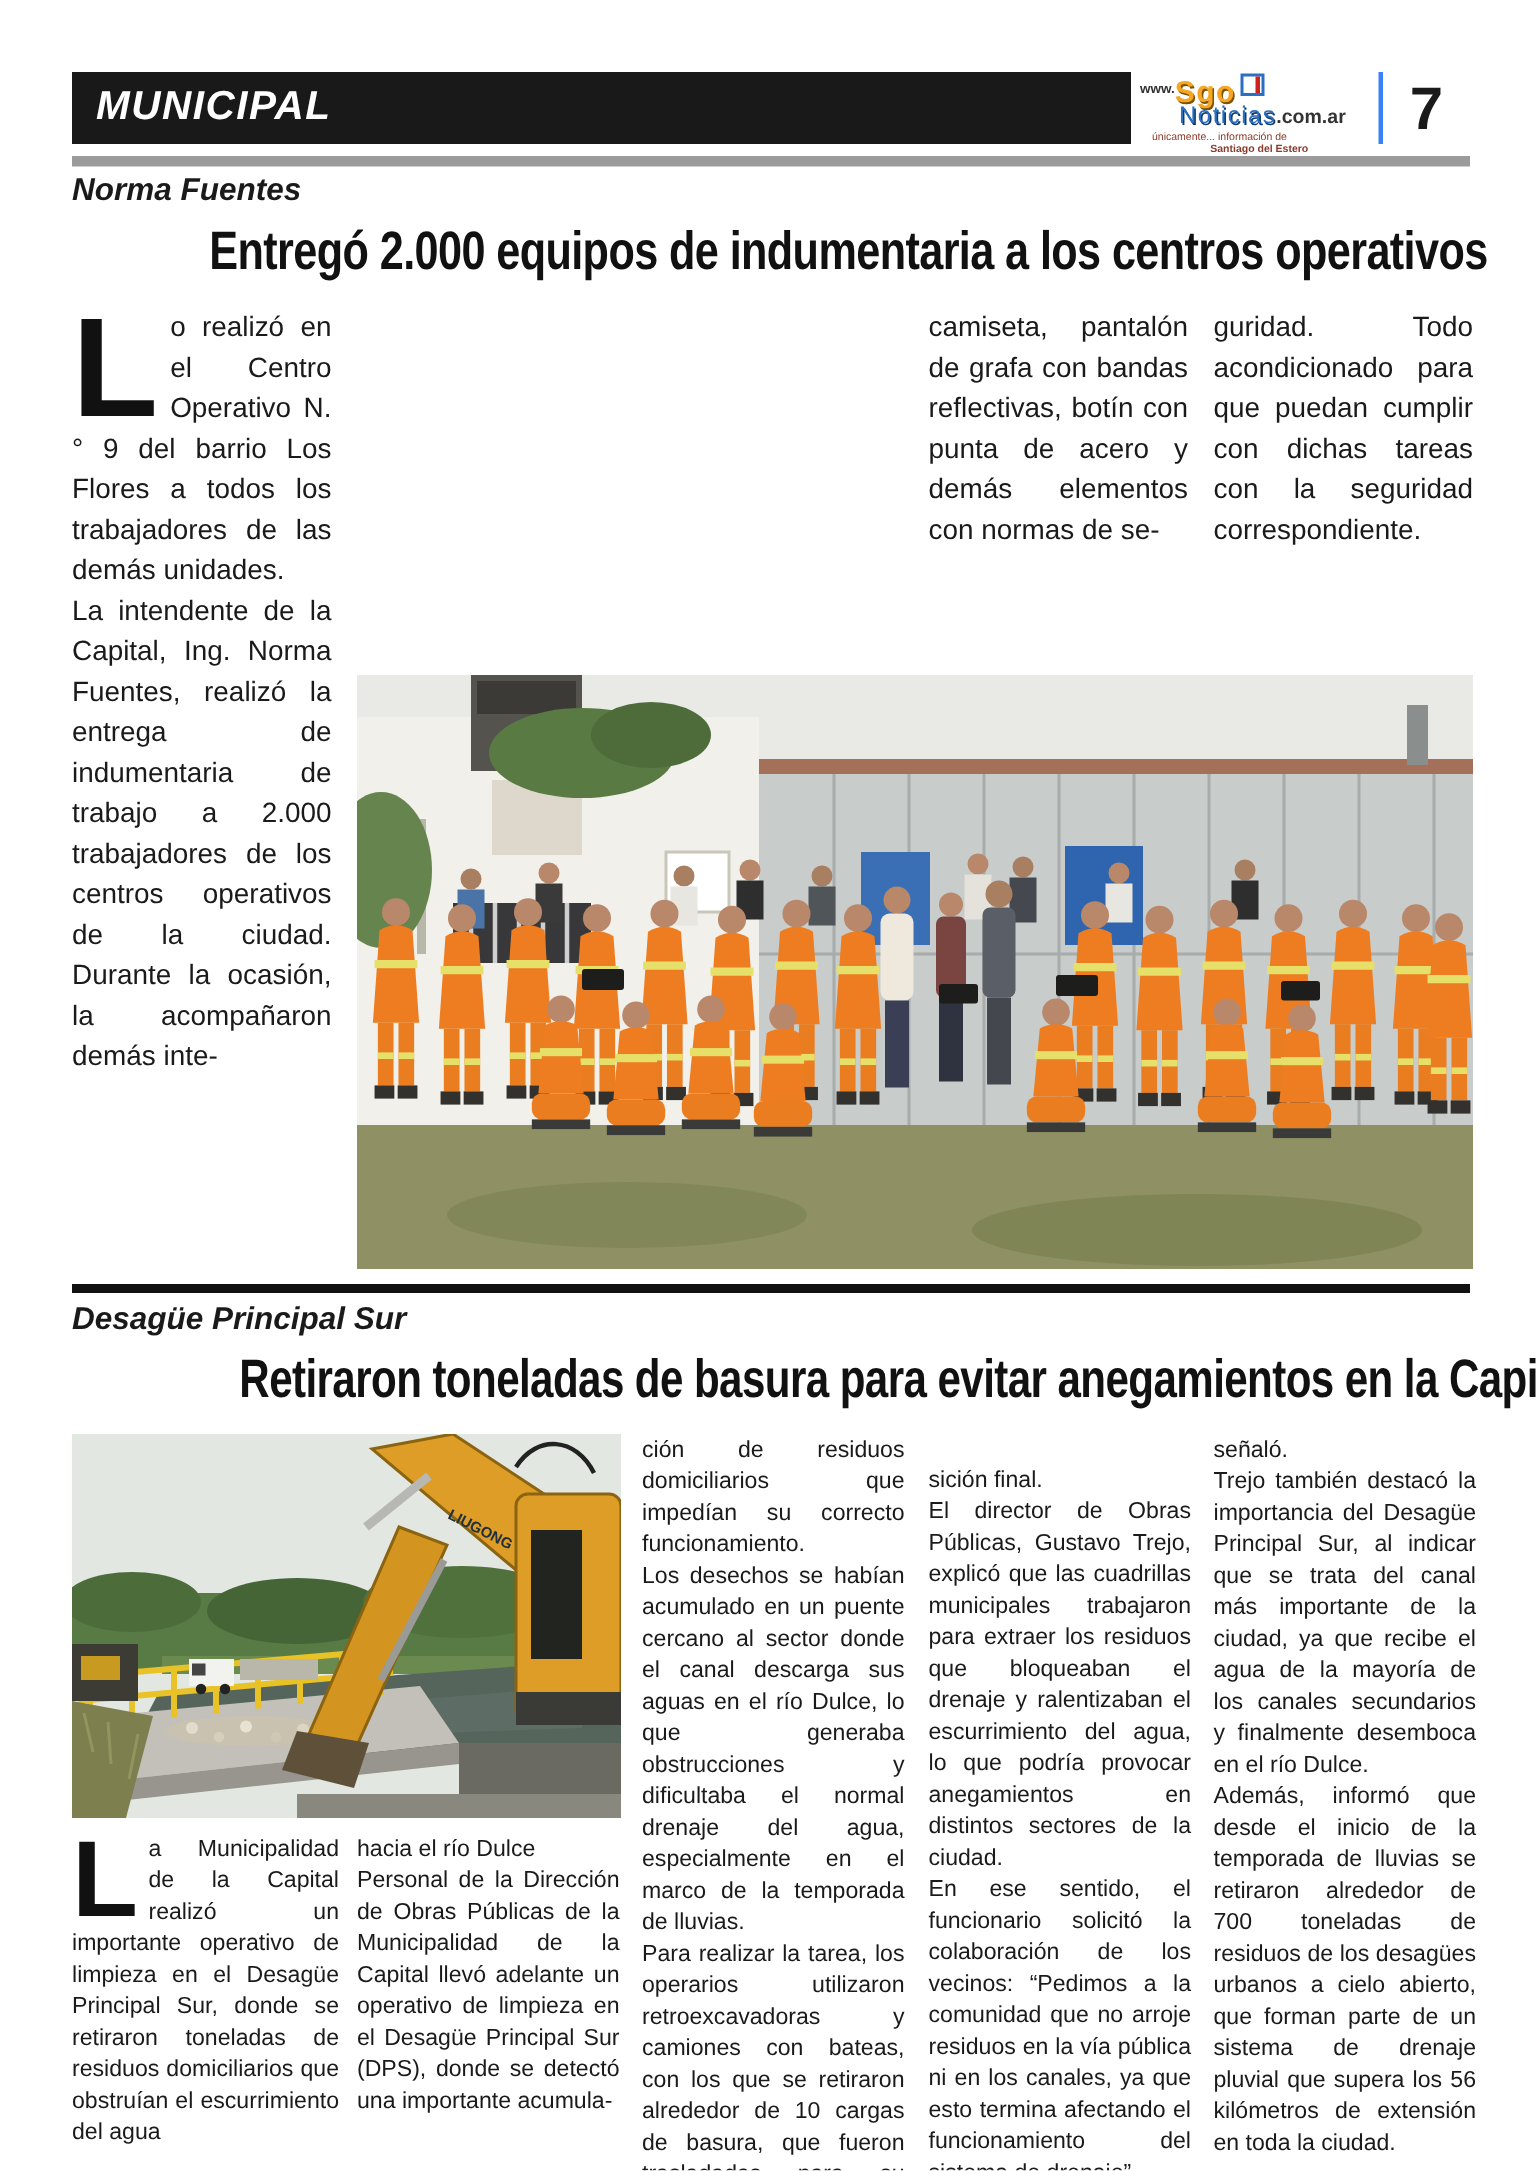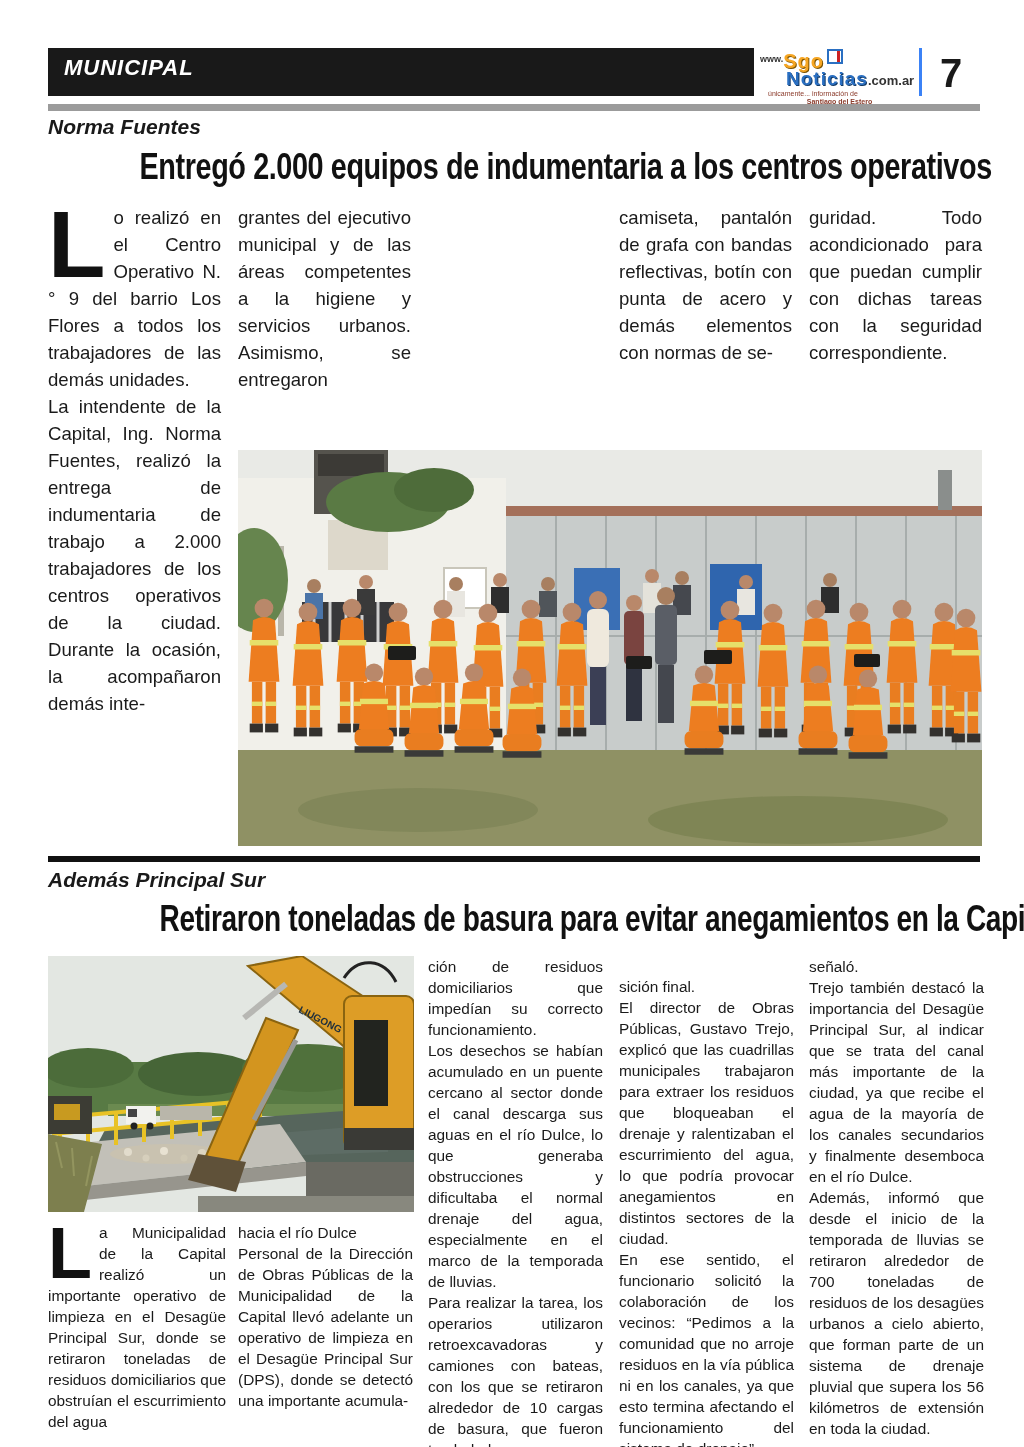--- a/index.html
+++ b/index.html
@@ -2,33 +2,33 @@
 <html><head>
 <meta charset="utf-8">
 <style>
   html,body{margin:0;padding:0;background:#fff;}
   .page{position:relative;width:1024px;height:1447px;background:#ffffff;overflow:hidden;
         font-family:"Liberation Sans", sans-serif;color:#1a1a1a;}
 
   
   .header{position:absolute;left:48px;top:48px;width:932px;height:48px;display:flex;}
   .header-bar{flex:1;background:#191919;color:#fff;position:relative;}
-  .section-title{position:absolute;left:16px;top:7px;font-size:22px;font-weight:bold;
+  .section-title{position:absolute;left:16px;top:7px;font-size:27px;font-weight:bold;
                  font-style:italic;letter-spacing:1px;}
   .issue-title{position:absolute;left:466px;top:10px;transform:translateX(-50%);
                font-size:23px;white-space:nowrap;}
   .logo-box{width:168px;background:#fff;border-right:3px solid #3b82f6;position:relative;
             padding:1px 0 0 6px;box-sizing:border-box;line-height:1;}
   .logo-www{font-size:9px;font-weight:bold;color:#333;vertical-align:6px;}
   .logo-sgo{font-size:20px;font-weight:bold;color:#f6a623;text-shadow:1px 1px 0 #7a5200;letter-spacing:1px;}
   .logo-icon{display:inline-block;width:12px;height:11px;border:2px solid #2a6fc2;background:#fff;
              position:relative;margin-left:3px;vertical-align:4px;}
   .logo-icon::after{content:"";position:absolute;right:1px;top:0;width:3px;height:100%;background:#cc2222;}
   .logo-line2{margin-left:26px;margin-top:-2px;}
-  .logo-noticias{font-size:19px;font-weight:bold;color:#2a6fc2;text-shadow:1px 1px 0 #123a66;letter-spacing:1px;text-align:right;}
+  .logo-noticias{font-size:16px;font-weight:normal;color:#2a6fc2;text-shadow:1px 1px 0 #123a66;letter-spacing:1px;text-align:right;}
   .logo-domain{font-size:13px;font-weight:bold;color:#333;}
   .logo-tagline{font-size:7px;color:#8a3a2a;margin-top:2px;margin-left:8px;}
   .logo-tagline2{font-size:7px;font-weight:bold;color:#8a3a2a;text-align:center;margin-top:1px;}
   .page-num{width:58px;background:#fff;font-size:40px;font-weight:bold;text-align:center;line-height:50px;}
 
   .rule-gray{position:absolute;left:48px;top:104px;width:932px;height:7px;background:#9b9b9b;}
   .rule-black{position:absolute;left:48px;top:856px;width:932px;height:6px;background:#111;}
 
   
   .kicker{position:absolute;left:48px;font-size:21px;font-weight:bold;font-style:italic;}
@@ -84,21 +84,20 @@
   </div>
   <div class="rule-gray"></div>
 
   <div class="kicker" style="top:115px;">Norma Fuentes</div>
   <h1 class="headline" style="top:146px;"><span class="headline-inner">Entregó 2.000 equipos de indumentaria a los centros operativos</span></h1>
 
   <div class="col a1 c1-1">
     <span class="dropcap d1">L</span><span class="coltext">o realizó en el Centro Operativo N.° 9 del barrio Los Flores a todos los trabajadores de las demás unidades.
 La intendente de la Capital, Ing. Norma Fuentes, realizó la entrega de indumentaria de trabajo a 2.000 trabajadores de los centros operativos de la ciudad. Durante la ocasión, la acompañaron demás inte-</span>
   </div>
-  <div class="col a1 c1-2"><span class="coltext">grantes del ejecutivo municipal y de las áreas competentes a la higiene y servicios urbanos. Asimismo, se entregaron</span></div>
   <div class="col a1 c1-5"><span class="coltext">guridad. Todo acondicionado para que puedan cumplir con dichas tareas con la seguridad correspondiente.</span></div>
   <div class="col a1 c1-4"><span class="coltext">camiseta, pantalón de grafa con bandas reflectivas, botín con punta de acero y demás elementos con normas de se-</span></div>
 
   <div class="photo1">
     <svg viewBox="0 0 744 396" preserveAspectRatio="none">
       <rect x="0" y="0" width="744" height="396" fill="#e9eae6"></rect>
 
       <g>
         <rect x="0" y="28" width="268" height="285" fill="#f1f0ea"></rect>
         <rect x="76" y="0" width="74" height="64" fill="#55534d"></rect>
@@ -253,21 +252,21 @@
         <rect x="150" y="196" width="28" height="14" rx="2"></rect>
         <rect x="388" y="206" width="26" height="13" rx="2"></rect>
         <rect x="466" y="200" width="28" height="14" rx="2"></rect>
         <rect x="616" y="204" width="26" height="13" rx="2"></rect>
       </g>
     </svg>
   </div>
 
   <div class="rule-black"></div>
 
-  <div class="kicker" style="top:868px;">Además Principal Sur</div>
+  <div class="kicker" style="top:868px;">Desagüe Principal Sur</div>
   <h1 class="headline" style="top:898px;"><span class="headline-inner" style="transform:scaleX(0.78);">Retiraron toneladas de basura para evitar anegamientos en la Capital</span></h1>
 
   <div class="photo2">
     <svg viewBox="0 0 366 256" preserveAspectRatio="none">
       <rect x="0" y="0" width="366" height="256" fill="#e3e7e2"></rect>
 
       <g>
         <rect x="0" y="106" width="366" height="52" fill="#587a44"></rect>
         <ellipse cx="40" cy="112" rx="46" ry="20" fill="#4c6c3a"></ellipse>
         <ellipse cx="150" cy="118" rx="60" ry="22" fill="#466537"></ellipse>

